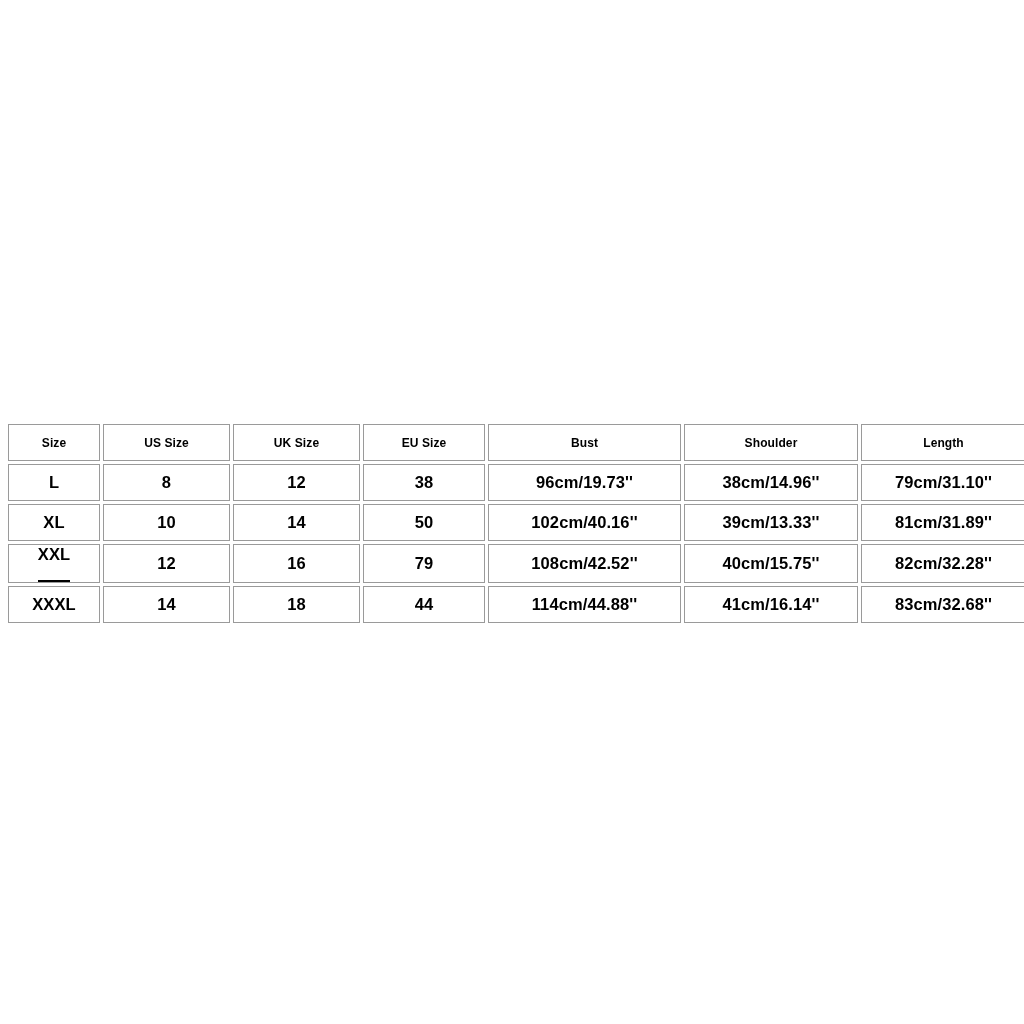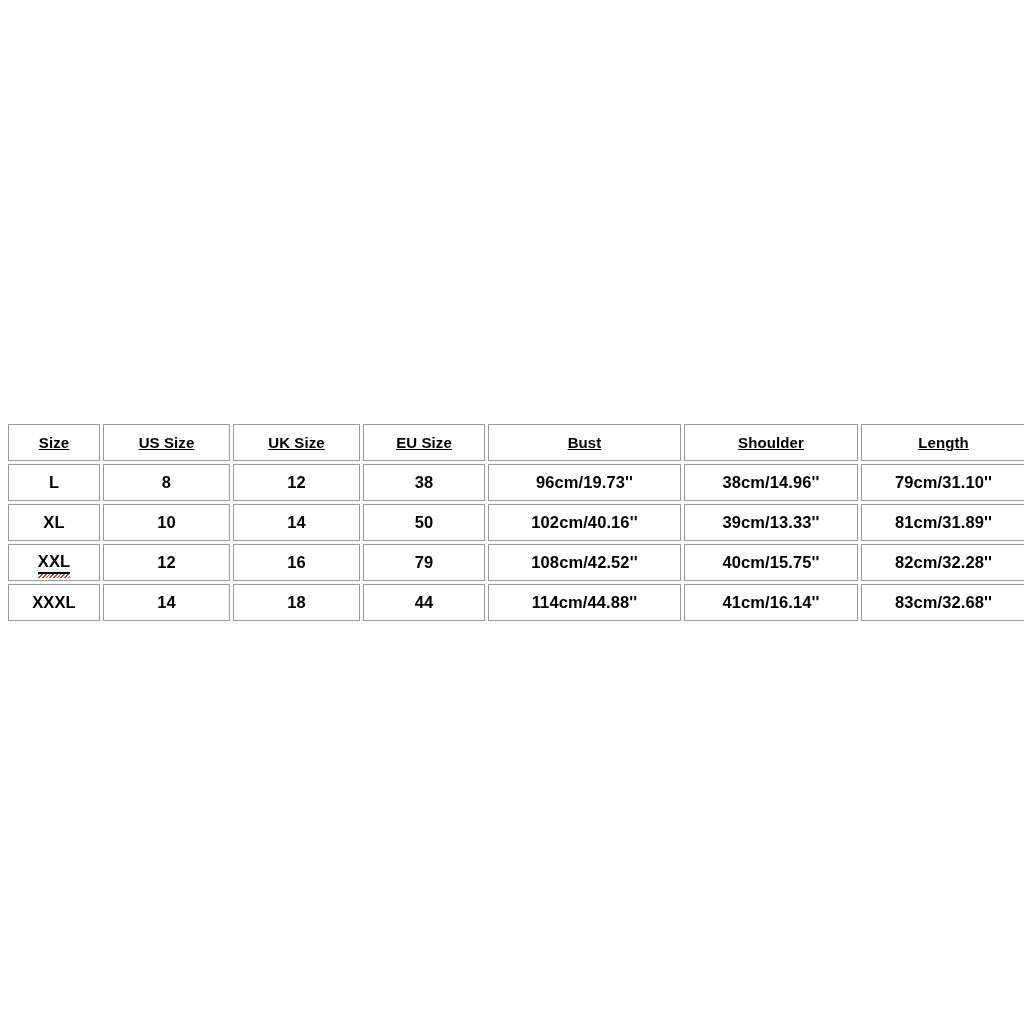--- a/index.html
+++ b/index.html
@@ -49,39 +49,38 @@
     vertical-align: middle;
     height: 35px;
     padding: 0 2px;
     font-size: 16.5px;
     letter-spacing: 0.1px;
     white-space: nowrap;
     overflow: hidden;
   }
 
   table.size-chart th {
-    font-size: 15px;
-    text-decoration: underline;
+    font-size: 12px;
   }
 
   
   col.c-size     { width: 92px; }
   col.c-us       { width: 127px; }
   col.c-uk       { width: 127px; }
   col.c-eu       { width: 122px; }
   col.c-bust     { width: 193px; }
   col.c-shoulder { width: 174px; }
   col.c-length   { width: 165px; }
 
   
   .mark-underline {
     display: inline-block;
     position: relative;
     border-bottom: 2px solid #000000;
-    padding-bottom: 1px;
+    padding-bottom: 16px;
   }
   .mark-underline::after {
     content: "";
     position: absolute;
     left: 0;
     right: 0;
     bottom: -6px;
     height: 4px;
     background-image:
       repeating-linear-gradient(

